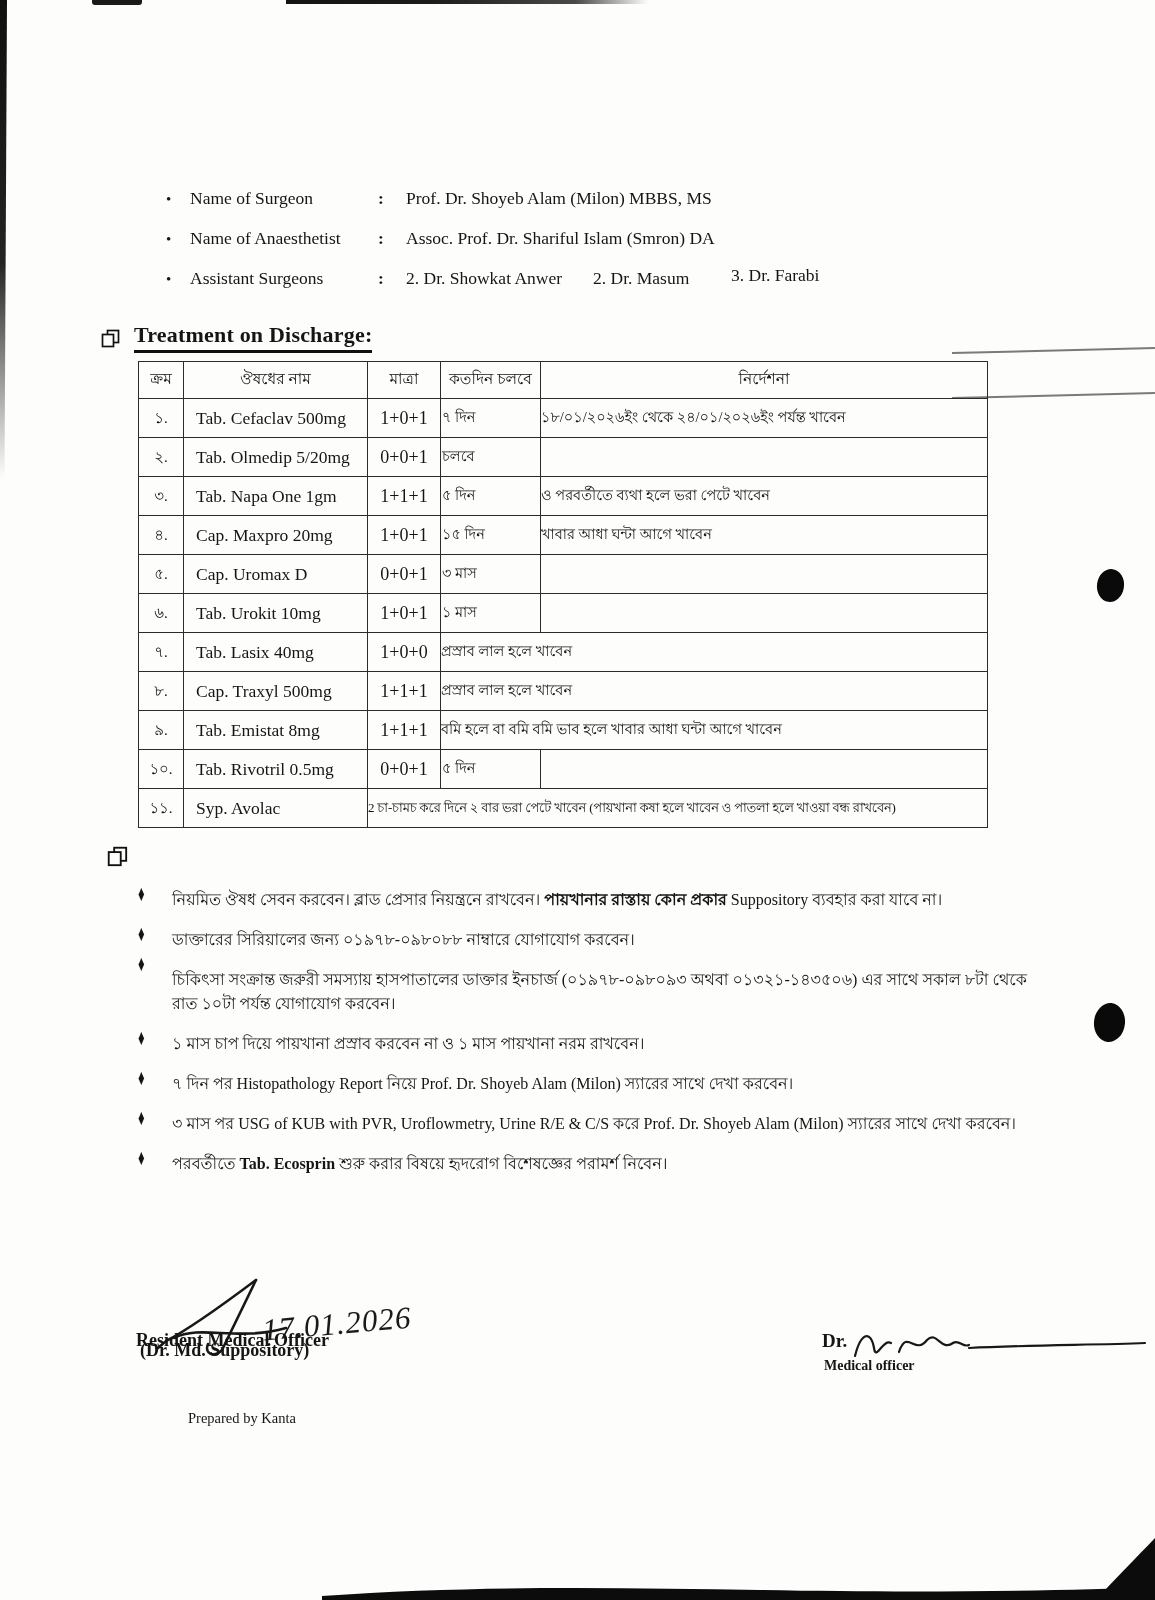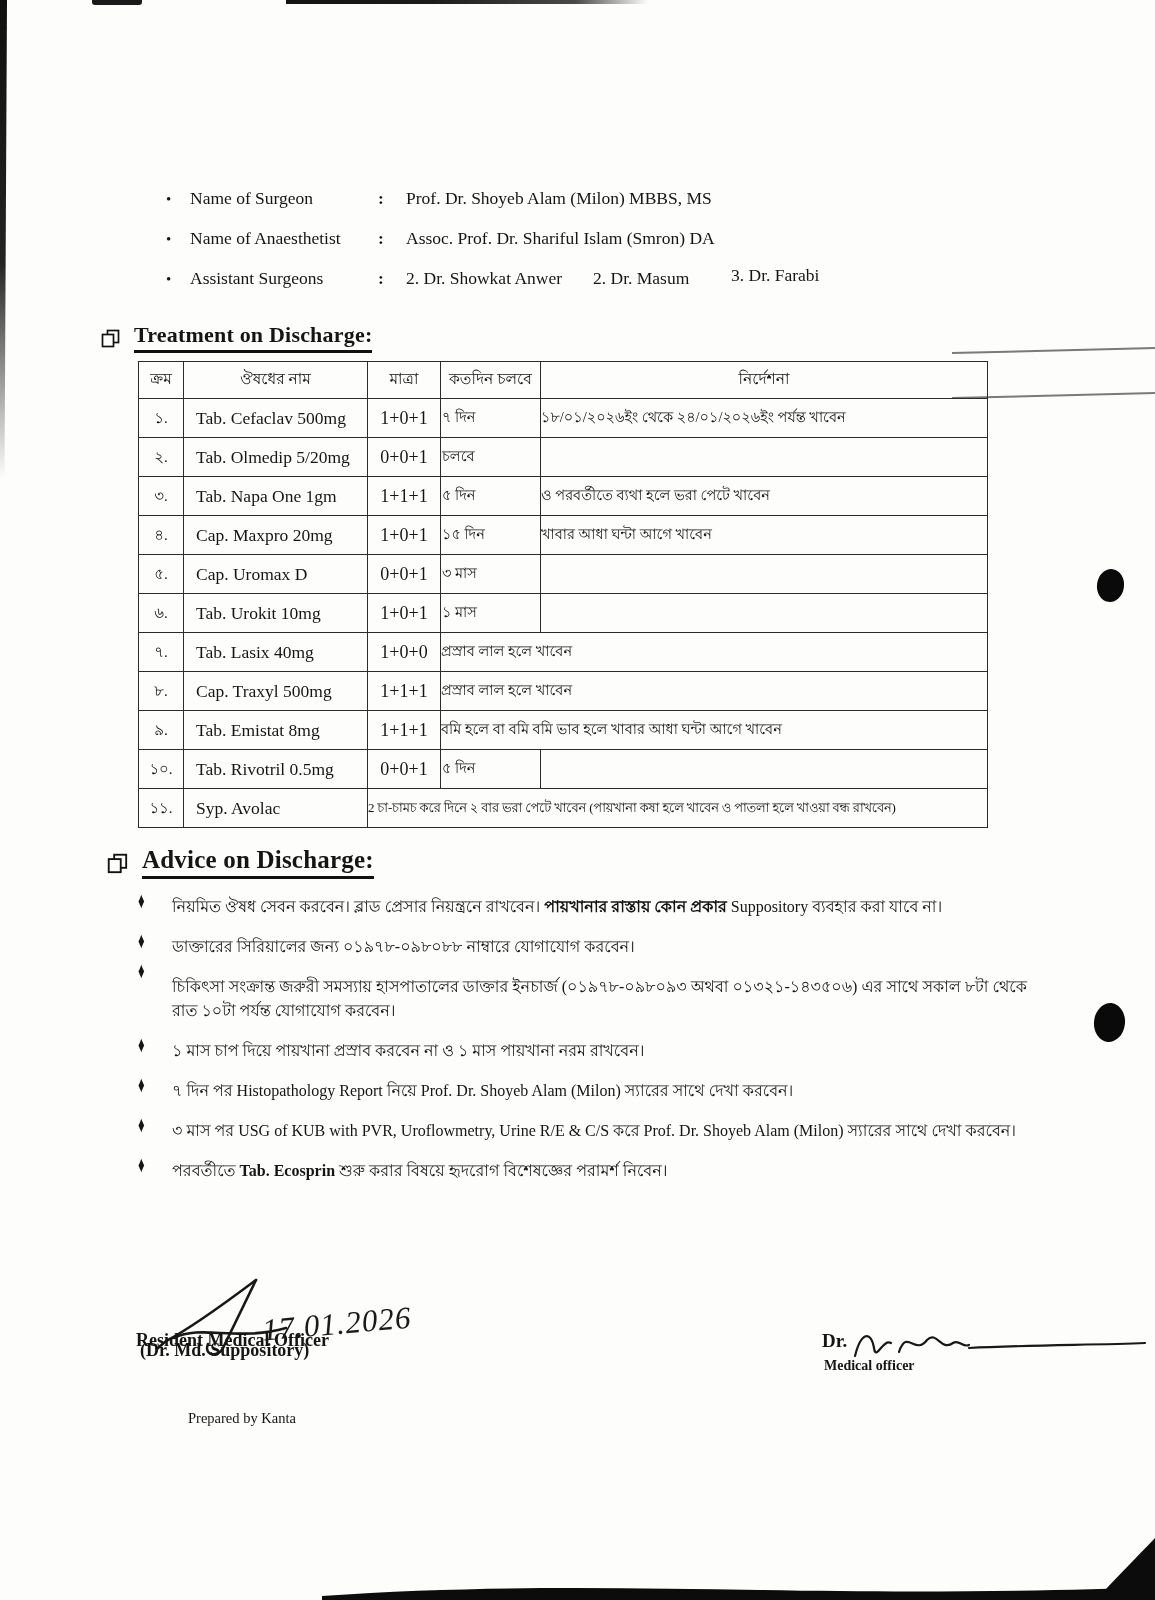--- a/index.html
+++ b/index.html
@@ -217,21 +217,20 @@
         </tbody>
     </table>
   </section>
 
   <section class="advice-section">
     <div class="sec-head">
       <svg class="sec-icon" width="24" height="22" viewBox="0 0 22 20">
         <rect x="7.5" y="1.5" width="11" height="12" fill="none" stroke="#111" stroke-width="1.7"></rect>
         <rect x="2.5" y="5.5" width="11" height="12" fill="#fdfdfb" stroke="#111" stroke-width="1.7"></rect>
       </svg>
-      <h2 class="sec-title t-25">Advice on Discharge:</h2>
     </div>
     <div class="advice-list">
         <div class="advice-item">
           <span class="a-bullet">♦</span>
           <span class="a-text"><span>নিয়মিত ঔষধ সেবন করবেন। ব্লাড প্রেসার নিয়ন্ত্রনে রাখবেন। </span><span class="seg-bold">পায়খানার রাস্তায় কোন প্রকার </span><span>Suppository ব্যবহার করা যাবে না।</span></span>
         </div>
         <div class="advice-item">
           <span class="a-bullet">♦</span>
           <span class="a-text"><span>ডাক্তারের সিরিয়ালের জন্য ০১৯৭৮-০৯৮০৮৮ নাম্বারে যোগাযোগ করবেন।</span></span>
         </div>

